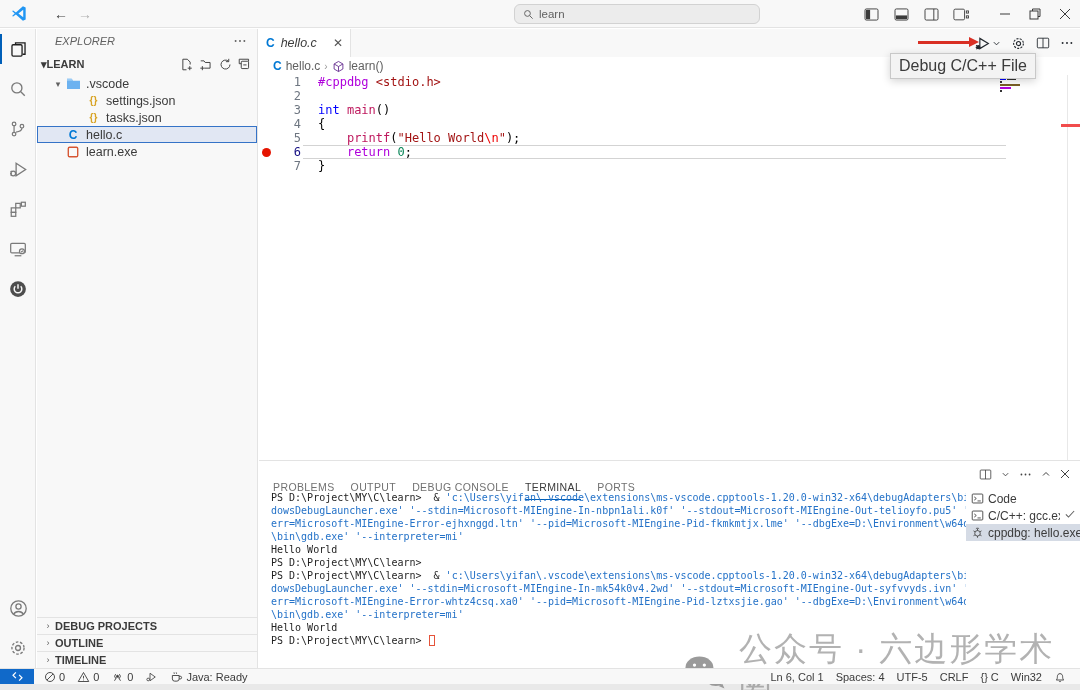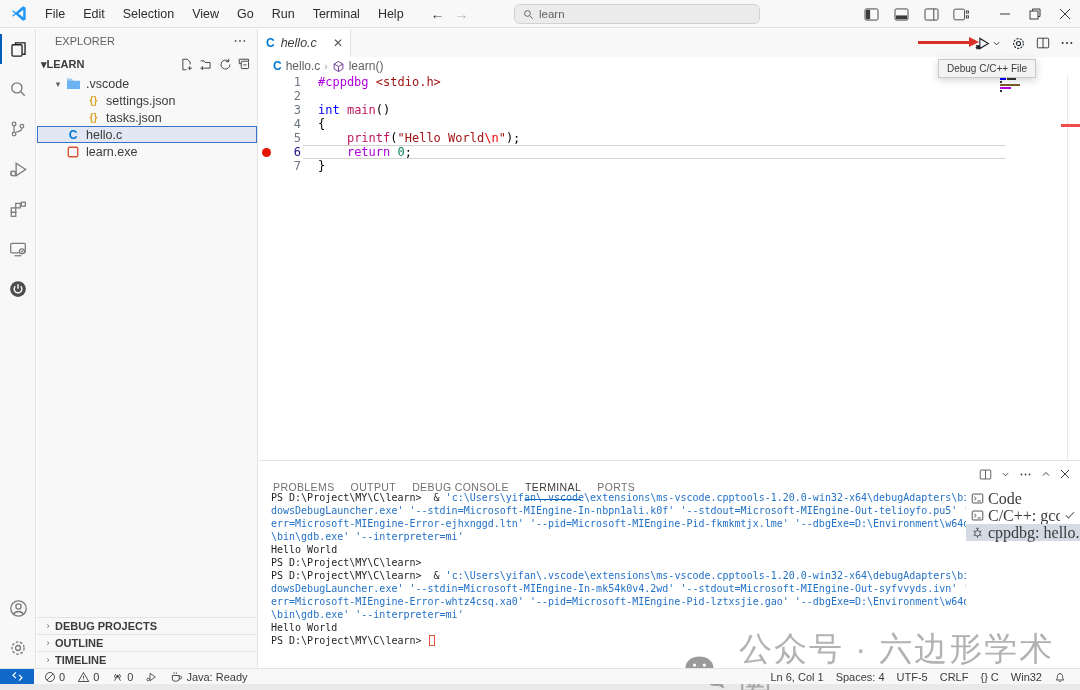--- a/index.html
+++ b/index.html
@@ -22,21 +22,21 @@
 
   
   .activitybar { position:absolute; left:0; top:29px; width:36px; bottom:22px; background:#f8f8f8; border-right:1px solid #e3e3e3; display:flex; flex-direction:column; z-index:20; }
   .ab-item { width:36px; height:40px; display:flex; align-items:center; justify-content:center; color:#7a7a7a; position:relative; }
   .ab-item.active { color:#1f1f1f; }
   .ab-item.active::before { content:""; position:absolute; left:0; top:5px; bottom:5px; width:2px; background:#005fb8; }
   .ab-spacer { flex:1; }
 
   
   .sidebar { position:absolute; left:37px; top:29px; width:221px; bottom:22px; background:#f8f8f8; border-right:1px solid #e3e3e3; z-index:10; }
-  .sidebar-title { height:24px; display:flex; align-items:center; padding:0 10px 0 18px; font-size:11px; color:#616161; }
+  .sidebar-title { height:24px; display:flex; align-items:center; padding:0 10px 0 18px; font-size:11px; color:#616161;font-style:italic; }
   .sidebar-title .grow { flex:1; }
   .section-header { height:22px; display:flex; align-items:center; font-weight:bold; font-size:11px; color:#3b3b3b; padding:0 6px 0 4px; }
   .section-header .grow { flex:1; }
   .section-actions { display:flex; gap:6px; color:#424242; }
   .tree { }
   .tree-row { height:17px; display:flex; align-items:center; font-size:12.5px; color:#3b3b3b; position:relative; }
   .tree-row.selected { background:#e1e7f3; outline:1px solid #3573c7; outline-offset:-1px; }
   .tree-row .chev { width:14px; text-align:center; font-size:9px; color:#616161; }
   .tree-row .fic { width:16px; margin-right:5px; display:flex; justify-content:center; }
   .c-badge { color:#0078d4; font-weight:bold; font-size:12px; font-family:"Liberation Sans",sans-serif; }
@@ -48,21 +48,21 @@
   
   .editor { position:absolute; left:259px; top:29px; right:0; height:431px; background:#fff; }
   .tabbar { height:28px; background:#f8f8f8; display:flex; align-items:stretch; position:relative; }
   .tab { width:92px; background:#fff; border-right:1px solid #e3e3e3; display:flex; align-items:center; padding:0 7px; gap:6px; }
   .tab-label { font-style:italic; color:#3b3b3b; font-size:12.5px; flex:1; }
   .tab-close { color:#555; font-size:12px; }
   .editor-actions { position:absolute; right:6px; top:0; height:28px; display:flex; align-items:center; gap:10px; color:#24292f; }
   .run-group { display:flex; align-items:center; gap:1px; }
   .annotation-arrow { position:absolute; right:110px; top:12px; width:52px; height:3px; background:#d93025; z-index:40; }
   .annotation-arrow::after { content:""; position:absolute; right:-9px; top:-4px; border-left:10px solid #d93025; border-top:5.5px solid transparent; border-bottom:5.5px solid transparent; }
-  .tooltip { position:absolute; right:44px; top:30px; background:#f3f3f3; border:1px solid #c8c8c8; box-shadow:0 2px 8px rgba(0,0,0,.18); font-size:10px; color:#3b3b3b; padding:3px 8px; z-index:40; }
+  .tooltip { position:absolute; right:44px; top:24px; background:#f3f3f3; border:1px solid #c8c8c8; box-shadow:0 2px 8px rgba(0,0,0,.18); font-size:16px; color:#3b3b3b; padding:3px 8px; z-index:40; }
   .breadcrumb { height:18px; display:flex; align-items:center; gap:4px; padding-left:14px; font-size:12px; color:#616161; }
   .breadcrumb .sep { color:#9a9a9a; font-size:10px; }
   .code-area { position:relative; height:385px; font-family:"DejaVu Sans Mono","Liberation Mono",monospace; font-size:12px; }
   .code-line { height:14px; line-height:14px; display:flex; white-space:pre; position:relative; }
   .glyph { width:14px; display:flex; align-items:center; justify-content:center; }
   .bp-dot { width:9px; height:9px; border-radius:50%; background:#e51400; }
   .lnum { width:28px; text-align:right; color:#6e7681; padding-right:0; }
   .ltext { padding-left:17px; }
   .code-line.current .lnum { color:#171184; }
   .code-line.current::after { content:""; position:absolute; left:44px; right:74px; top:0; bottom:0; border-top:1px solid #d3d3d3; border-bottom:1px solid #d3d3d3; pointer-events:none; }
@@ -77,21 +77,21 @@
   .panel { position:absolute; left:259px; top:460px; right:0; bottom:22px; background:#fff; border-top:1px solid #e3e3e3; }
   .panel-header { height:26px; display:flex; align-items:center; padding-left:14px; position:relative; }
   .panel-tab { margin-right:16px; font-size:10.5px; letter-spacing:.4px; color:#717171; height:26px; line-height:26px; }
   .panel-tab.active { color:#3b3b3b; border-bottom:1.5px solid #005fb8; }
   .panel-actions { position:absolute; right:10px; top:0; height:26px; display:flex; align-items:center; gap:9px; color:#424242; }
   .panel-body { position:absolute; top:26px; left:0; right:0; bottom:0; display:flex; }
   .terminal { flex:1; padding:4px 0 0 12px; font-family:"DejaVu Sans Mono","Liberation Mono",monospace; font-size:10px; line-height:13px; color:#1e1e1e; overflow:hidden; }
   .term-line { white-space:pre; height:13px; }
   .t-b { color:#2472c8; } .t-r { color:#cd3131; }
   .t-cursor { display:inline-block; width:6px; height:11px; border:1px solid #e5533a; vertical-align:-2px; margin-left:1px; }
-  .terminal-list { width:114px; padding-top:3px; font-size:16px; color:#3b3b3b;font-family:Liberation Serif, serif; }
+  .terminal-list { width:114px; padding-top:3px; font-size:12px; color:#3b3b3b; }
   .tl-row { height:17px; display:flex; align-items:center; gap:4px; padding-left:5px; position:relative; }
   .tl-row.selected { background:#d5dbe5; }
   .tl-label { flex:1; white-space:nowrap; overflow:hidden; }
   .tl-check { color:#616161; margin-right:4px; }
 
   
   .watermark { position:absolute; left:683px; top:627px; display:flex; align-items:center; gap:10px; z-index:25; pointer-events:none; }
   .watermark .wm-text { font-size:33px; color:rgba(130,130,130,.62); letter-spacing:2px; font-family:"Liberation Sans",sans-serif; }
 
   
@@ -104,30 +104,20 @@
 </style>
 </head>
 <body>
 
 <div class="titlebar">
   <span class="icon vslogo">
     <svg width="17" height="17" viewBox="0 0 16 16">
         <path fill="#2196f3" d="M11.2 1.2 4.6 7 2 5.1l-1 .6 2.5 2.3L1 10.3l1 .6L4.6 9l6.6 5.8 2.6-1.2V2.4L11.2 1.2zM11.5 4.5v7L7 8l4.5-3.5z"></path>
       </svg>
   </span>
-  <div class="menubar">
-      <div class="menu-item">File</div>
-      <div class="menu-item">Edit</div>
-      <div class="menu-item">Selection</div>
-      <div class="menu-item">View</div>
-      <div class="menu-item">Go</div>
-      <div class="menu-item">Run</div>
-      <div class="menu-item">Terminal</div>
-      <div class="menu-item">Help</div>
-    </div>
   <div class="nav-arrows">
     <span>←</span>
     <span class="fwd">→</span>
   </div>
   <div class="search-pill">
     <span class="icon">
       <svg width="11" height="11" viewBox="0 0 16 16" fill="none" stroke="#616161" stroke-width="1.4">
           <circle cx="6.5" cy="6.5" r="4.2"></circle>
           <path d="M9.8 9.8 14 14"></path>
         </svg>

